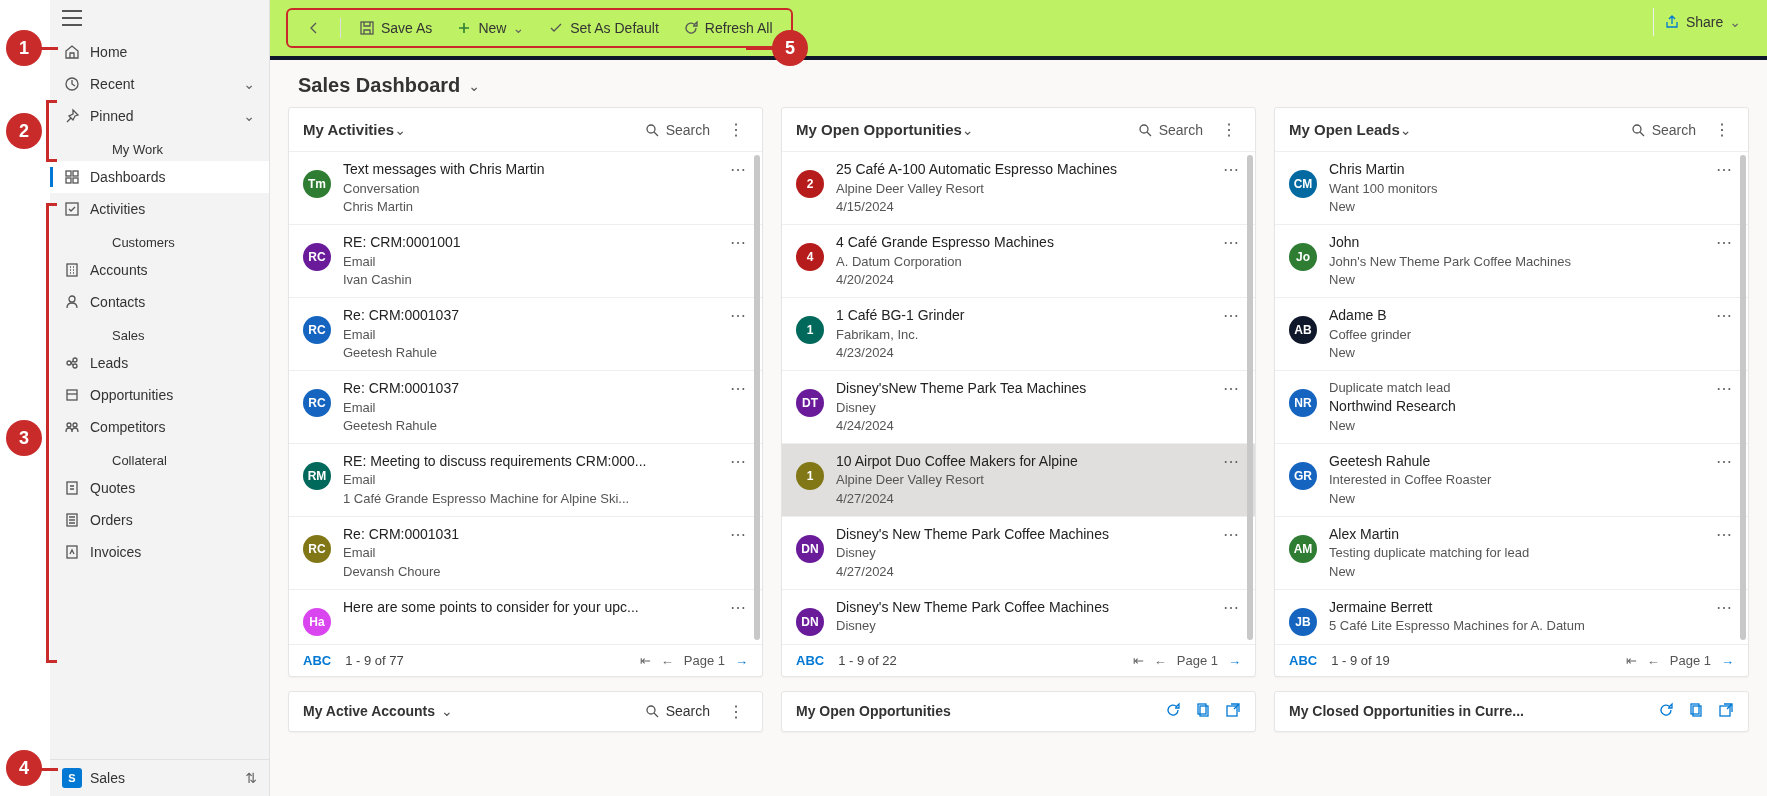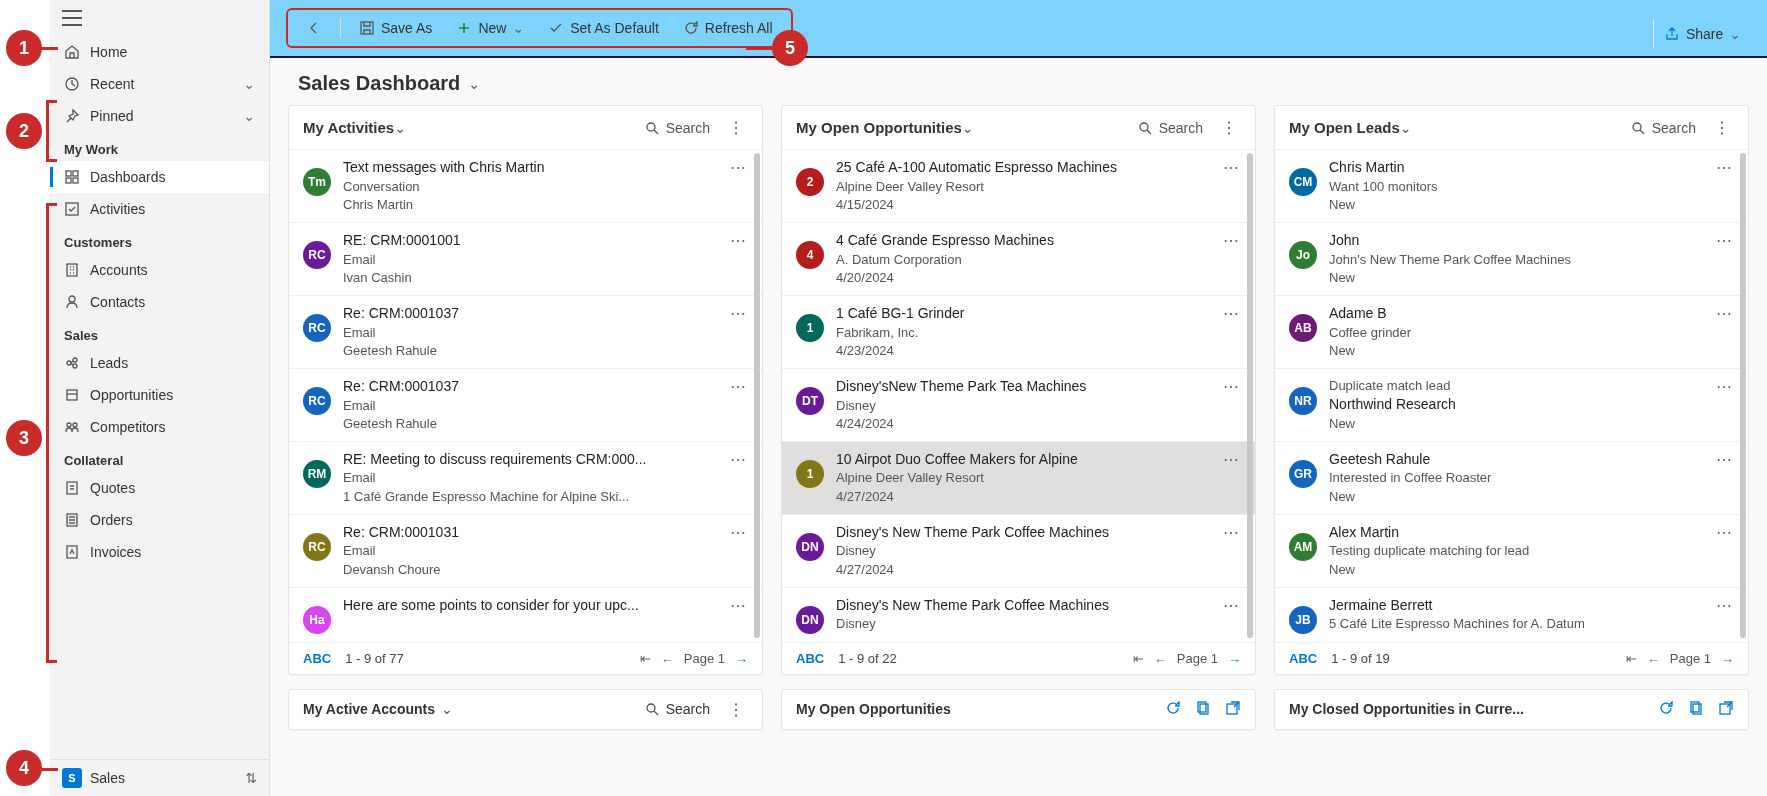--- a/index.html
+++ b/index.html
@@ -10,28 +10,28 @@
 .sidebar { width: 220px; background: #f3f3f3; border-right: 1px solid #e1e1e1; display: flex; flex-direction: column; margin-left: 50px; }
 .sidebar-top { padding: 10px 12px; }
 .hamburger { width: 20px; height: 16px; display: flex; flex-direction: column; justify-content: space-between; cursor: pointer; }
 .hamburger span { height: 2px; background: #555; }
 .nav-item { display: flex; align-items: center; padding: 8px 14px; cursor: pointer; color: #333; gap: 10px; position: relative; }
 .nav-item.active { background: #fff; }
 .nav-item.active::before { content: ''; position: absolute; left: 0; top: 6px; bottom: 6px; width: 3px; background: #0078d4; }
 .nav-icon { width: 16px; height: 16px; display: flex; align-items: center; justify-content: center; color: #555; }
 .nav-label { flex: 1; }
 .nav-chevron { color: #666; }
-.nav-group { padding: 10px 14px 4px; font-weight: 700; color: #333; font-size: 13px; }
+.nav-group { padding: 10px 14px 4px; font-weight: 400; color: #333; font-size: 13px; margin-left: 48px; }
 .sidebar-footer { margin-top: auto; display: flex; align-items: center; padding: 8px 12px; border-top: 1px solid #e1e1e1; gap: 8px; }
 .sidebar-footer-badge { width: 20px; height: 20px; background: #0078d4; color: #fff; border-radius: 3px; display: flex; align-items: center; justify-content: center; font-size: 11px; font-weight: 600; }
 .sidebar-footer-updown { color: #666; }
 
 
 .main { flex: 1; display: flex; flex-direction: column; background: #faf9f8; overflow:hidden;}
-.toolbar-wrap { display: flex; align-items: flex-end; padding: 8px 16px; background: #7dd3fc; border-bottom: 2px solid #0f172a; justify-content: space-between; }
+.toolbar-wrap { display: flex; align-items: flex-start; padding: 8px 16px; background: #bef264; border-bottom: 4px solid #0f172a; justify-content: space-between; }
 .toolbar { display: flex; align-items: center; gap: 4px; border: 2px solid #c92a2a; border-radius: 6px; padding: 4px 8px; }
 .tb-btn { display: flex; align-items: center; gap: 6px; padding: 6px 10px; cursor: pointer; background: transparent; border: none; font-size: 14px; color: #333; }
 .tb-sep { width: 1px; height: 20px; background: #ddd; margin: 0 4px; }
 .share-btn { display: flex; align-items: center; gap: 6px; padding: 6px 10px; cursor: pointer; border-left:1px solid #eee;}
 
 .page-title-row { padding: 14px 28px 10px; display: flex; align-items: center; gap: 8px; }
 .page-title { font-size: 20px; font-weight: 600; }
 
 .cards { display: flex; gap: 18px; padding: 0 18px 0 18px; }
 .card { flex: 1; background: #fff; border: 1px solid #e5e5e5; border-radius: 3px; display: flex; flex-direction: column; min-width: 0; box-shadow: 0 1px 2px rgba(0,0,0,0.04);}
@@ -506,21 +506,21 @@
               <div class="row">
                 <div class="avatar" style="background:#2e7d32">Jo</div>
                 <div class="row-text">
                   <div class="row-line row-title">John</div>
                   <div class="row-line row-sub">John's New Theme Park Coffee Machines</div>
                   <div class="row-line row-sub">New</div>
                 </div>
                 <span class="row-more">⋯</span>
               </div>
               <div class="row">
-                <div class="avatar" style="background:#701a75">AB</div>
+                <div class="avatar" style="background:#0f172a">AB</div>
                 <div class="row-text">
                   <div class="row-line row-title">Adame B</div>
                   <div class="row-line row-sub">Coffee grinder</div>
                   <div class="row-line row-sub">New</div>
                 </div>
                 <span class="row-more">⋯</span>
               </div>
               <div class="row">
                 <div class="avatar" style="background:#1565c0">NR</div>
                 <div class="row-text">

